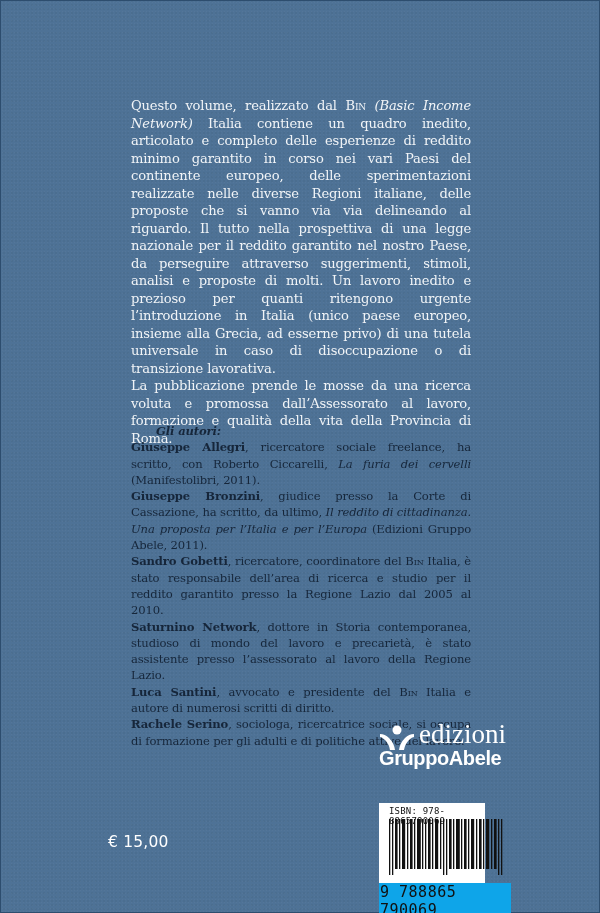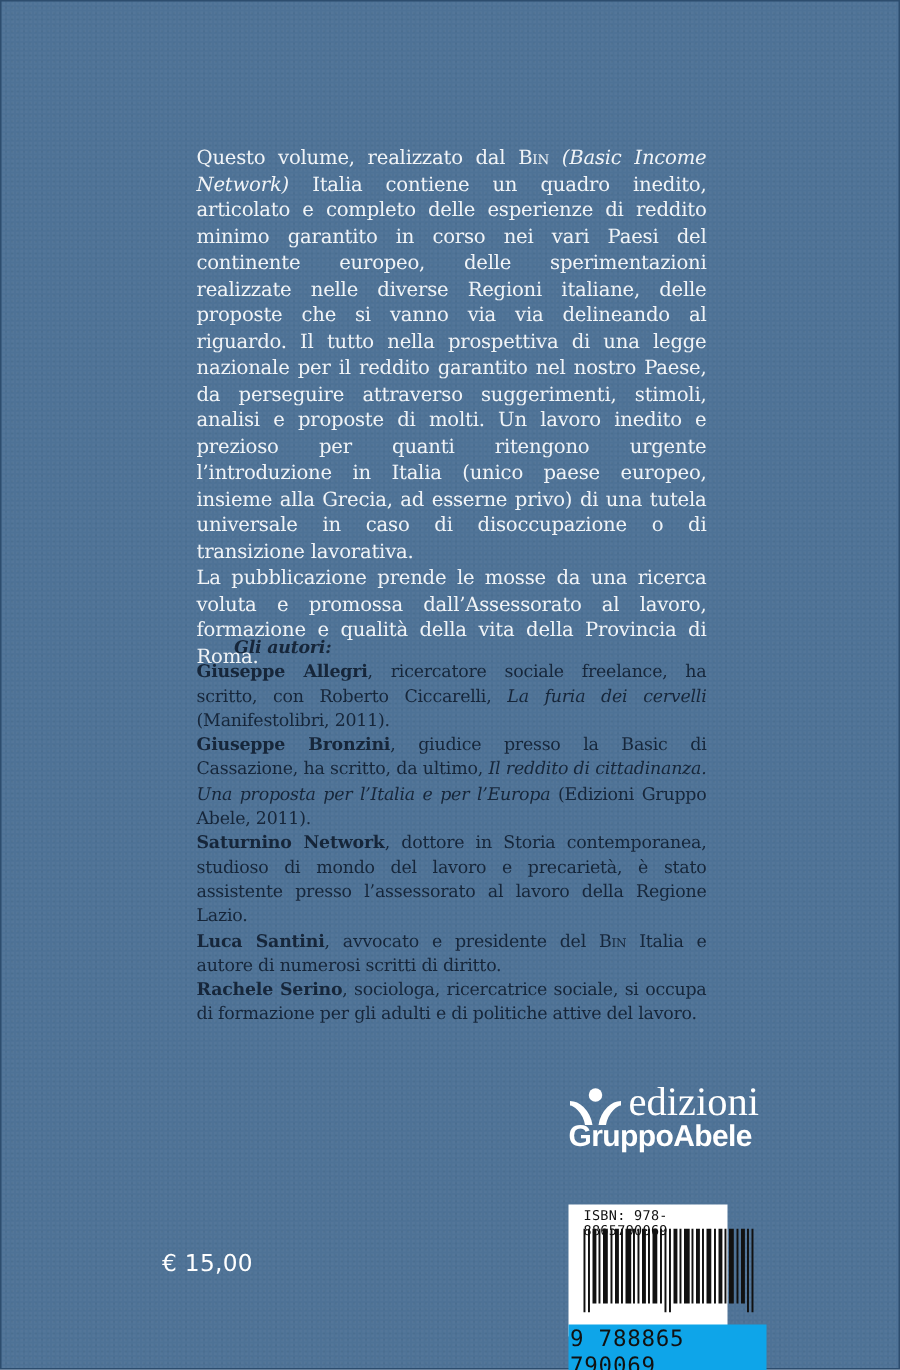--- a/index.html
+++ b/index.html
@@ -90,23 +90,24 @@
   <div class="blurb">
     <p><span>Questo volume, realizzato dal </span><span class="sc">Bin</span><i> (Basic Income Network)</i><span> Italia contiene un quadro inedito, articolato e completo delle esperienze di reddito minimo garantito in corso nei vari Paesi del continente europeo, delle sperimentazioni realizzate nelle diverse Regioni italiane, delle proposte che si vanno via via delineando al riguardo. Il tutto nella prospettiva di una legge nazionale per il reddito garantito nel nostro Paese, da perseguire attraverso suggerimenti, stimoli, analisi e proposte di molti. Un lavoro inedito e prezioso per quanti ritengono urgente l’introduzione in Italia (unico paese europeo, insieme alla Grecia, ad esserne privo) di una tutela universale in caso di disoccupazione o di transizione lavorativa.</span></p>
     <p>La pubblicazione prende le mosse da una ricerca voluta e promossa dall’Assessorato al lavoro, formazione e qualità della vita della Provincia di Roma.</p>
   </div>
 
   <div class="authors">
     <p class="heading">Gli autori:</p>
 
     <p><span class="name">Giuseppe Allegri</span><span>, ricercatore sociale freelance, ha scritto, con Roberto Ciccarelli, </span><i>La furia dei cervelli</i><span> (Manifestolibri, 2011).</span></p>
 
-    <p><span class="name">Giuseppe Bronzini</span><span>, giudice presso la Basic di Cassazione, ha scritto, da ultimo, </span><i>Il reddito di cittadinanza. Una proposta per l’Italia e per l’Europa</i><span> (Edizioni Gruppo Abele, 2011).</span></p>
+    <p><span class="name">Giuseppe Bronzini</span><span>, giudice presso la Corte di Cassazione, ha scritto, da ultimo, </span><i>Il reddito di cittadinanza. Una proposta per l’Italia e per l’Europa</i><span> (Edizioni Gruppo Abele, 2011).</span></p>
 
 
+    <p><span class="name">Sandro Gobetti</span><span>, ricercatore, coordinatore del </span><span class="sc">Bin</span><span> Italia, è stato responsabile dell’area di ricerca e studio per il reddito garantito presso la Regione Lazio dal 2005 al 2010.</span></p>
 
     <p><span class="name">Saturnino Network</span><span>, dottore in Storia contemporanea, studioso di mondo del lavoro e precarietà, è stato assistente presso l’assessorato al lavoro della Regione Lazio.</span></p>
 
     <p><span class="name">Luca Santini</span><span>, avvocato e presidente del </span><span class="sc">Bin</span><span> Italia e autore di numerosi scritti di diritto.</span></p>
 
     <p><span class="name">Rachele Serino</span><span>, sociologa, ricercatrice sociale, si occupa di formazione per gli adulti e di politiche attive del lavoro.</span></p>
   </div>
 
   <div class="logo">
     <svg class="mark" viewBox="0 0 36 26">

